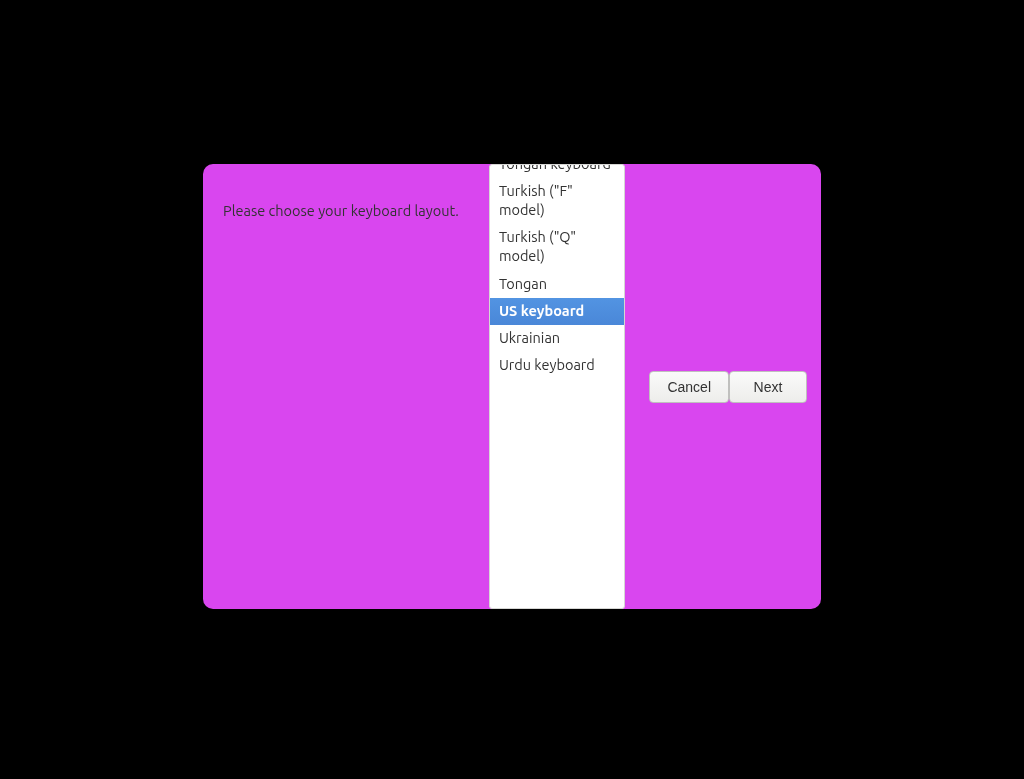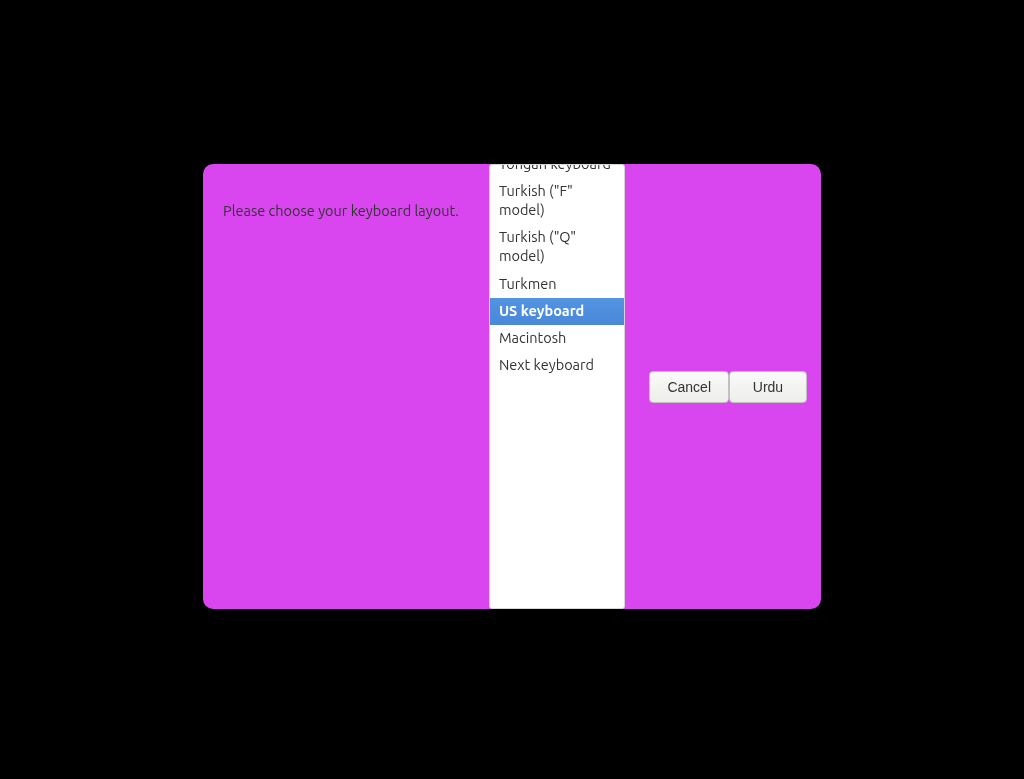--- a/index.html
+++ b/index.html
@@ -108,25 +108,25 @@
 
   <div class="dialog-header">
     <div class="dialog-title">Please choose your keyboard layout.</div>
   </div>
 
   <div class="list-container">
     <div class="list-inner">
       <div class="list-item">Tongan keyboard</div>
       <div class="list-item">Turkish ("F" model)</div>
       <div class="list-item">Turkish ("Q" model)</div>
-      <div class="list-item">Turkmen</div>
+      <div class="list-item">Tongan</div>
       <div class="list-item selected">US keyboard</div>
-      <div class="list-item">Macintosh</div>
-      <div class="list-item">Next keyboard</div>
+      <div class="list-item">Ukrainian</div>
+      <div class="list-item">Urdu keyboard</div>
     </div>
   </div>
 
   <div class="dialog-footer">
     <button class="btn btn-cancel">Cancel</button>
-    <button class="btn btn-next">Urdu</button>
+    <button class="btn btn-next">Next</button>
   </div>
 
 </div>
 
 </body></html>

